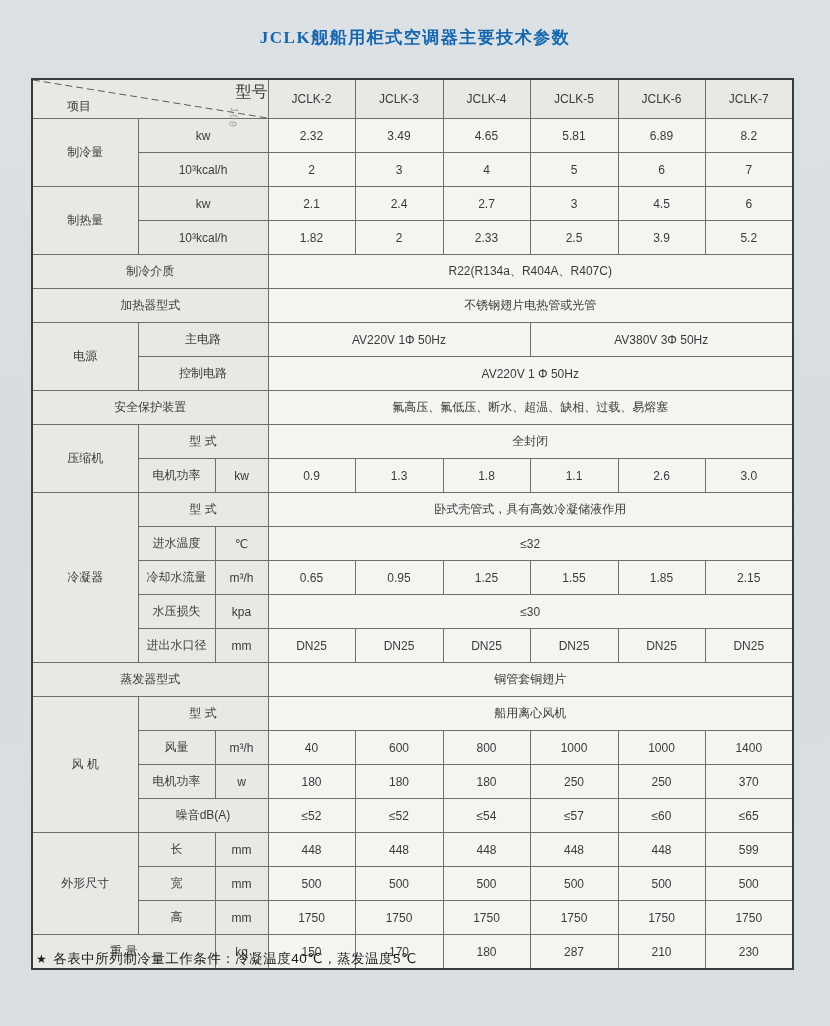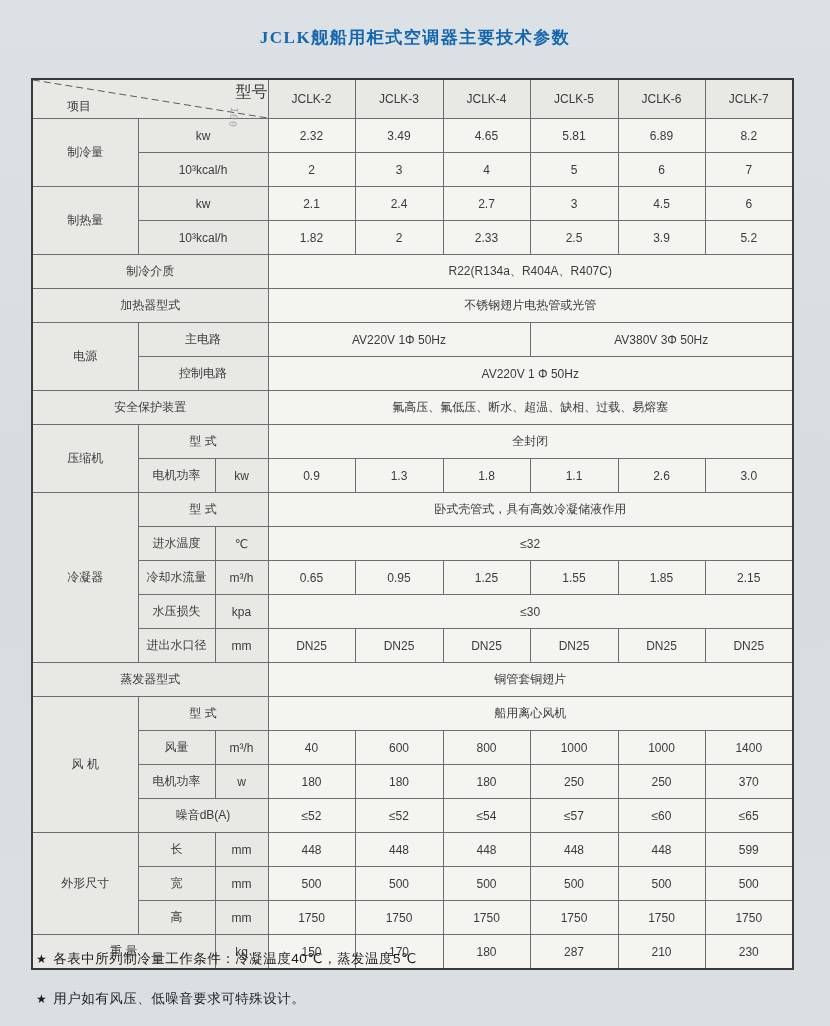--- a/index.html
+++ b/index.html
@@ -283,17 +283,14 @@
     </tbody>
       </table>
 
     <div class="scribble">100</div>
   </div>
 
   <div class="notes">
     <div class="note">
       <span class="star">★</span><span>各表中所列制冷量工作条件：冷凝温度40℃，蒸发温度5℃</span>
     </div>
-    <div class="note">
-      <span class="star">★</span><span>用户如有风压、低噪音要求可特殊设计。</span>
-    </div>
   </div>
 </div>
 
 </body></html>

